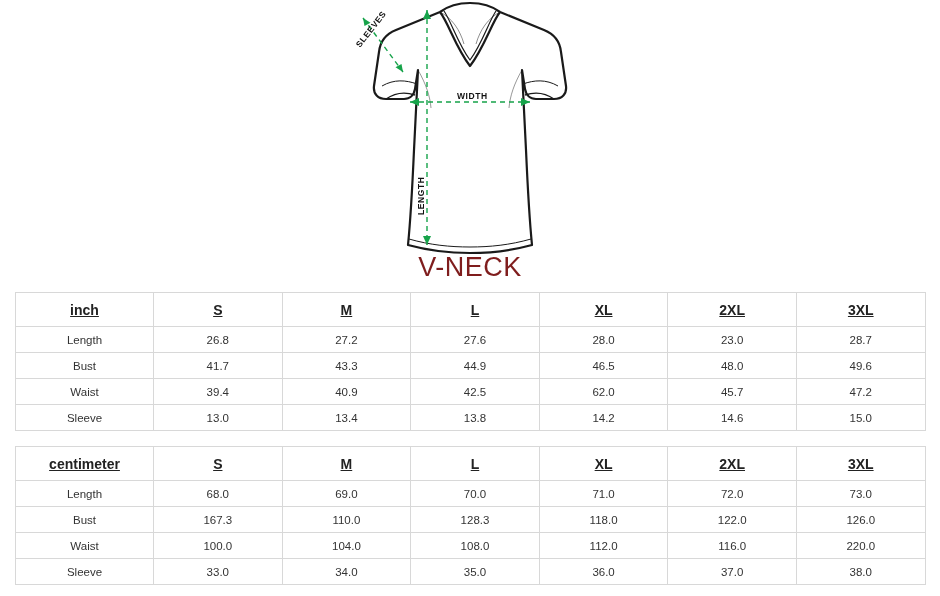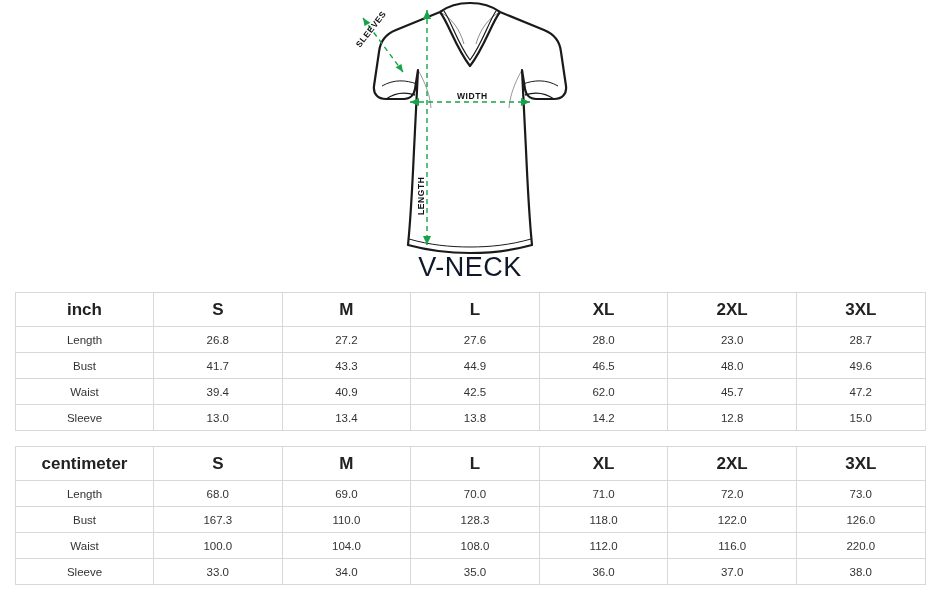--- a/index.html
+++ b/index.html
@@ -33,21 +33,21 @@
     top: 0px;
   }
   .title {
     position: absolute;
     left: 0;
     top: 252px;
     width: 940px;
     text-align: center;
     font-size: 27px;
     letter-spacing: 0.5px;
-    color: #0f172a;
+    color: #7f1d1d;
     font-family: "Liberation Sans", sans-serif;
   }
 
   
   .table-wrap {
     position: absolute;
     left: 15px;
     width: 910px;
   }
   .table-wrap.inch { top: 292px; }
@@ -65,22 +65,23 @@
     text-align: center;
     vertical-align: middle;
     font-size: 11.5px;
     font-weight: normal;
     color: #333333;
     padding: 0;
   }
   table.size-table thead th {
     height: 33px;
     font-weight: bold;
-    font-size: 17px;
+    font-size: 14px;
     color: #222222;
+    text-decoration: underline;
   }
   table.size-table tbody td.rowhead {
     font-weight: normal;
     color: #333333;
   }
   table.size-table col.first { width: 138px; }
   table.size-table col.rest  { width: 128.6px; }
 
   
   .draw-label {
@@ -203,21 +204,21 @@
           <td>62.0</td>
           <td>45.7</td>
           <td>47.2</td>
         </tr>
         <tr>
           <td class="rowhead">Sleeve</td>
           <td>13.0</td>
           <td>13.4</td>
           <td>13.8</td>
           <td>14.2</td>
-          <td>12.8</td>
+          <td>14.6</td>
           <td>15.0</td>
         </tr>
       </tbody>
     </table>
   </div>
 
   <div class="table-wrap cm">
     <table class="size-table">
       <colgroup>
         <col class="first">

